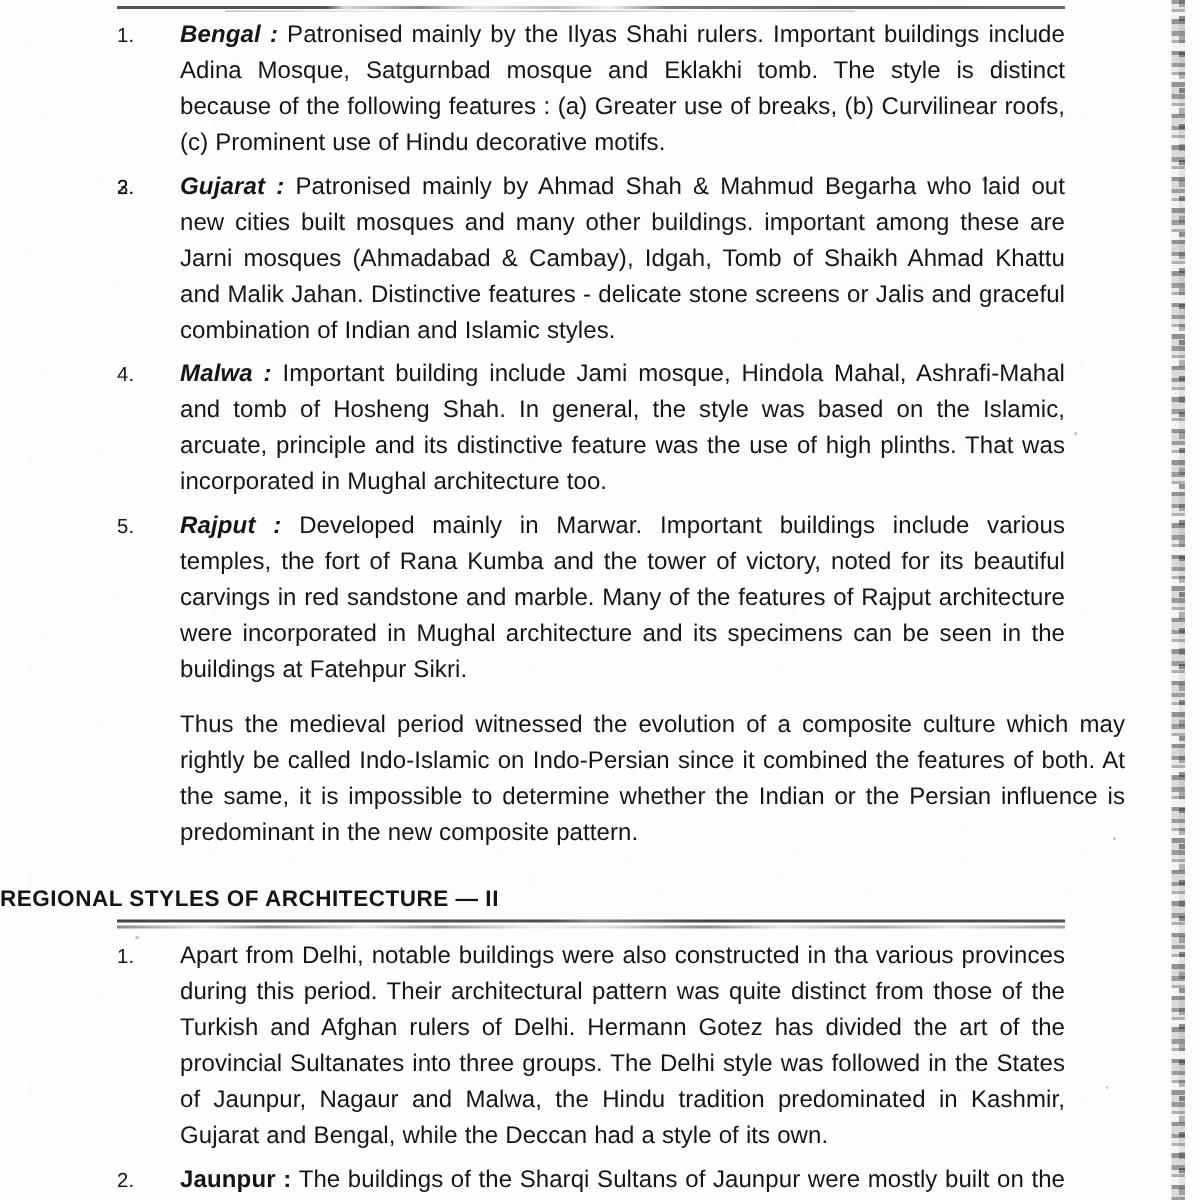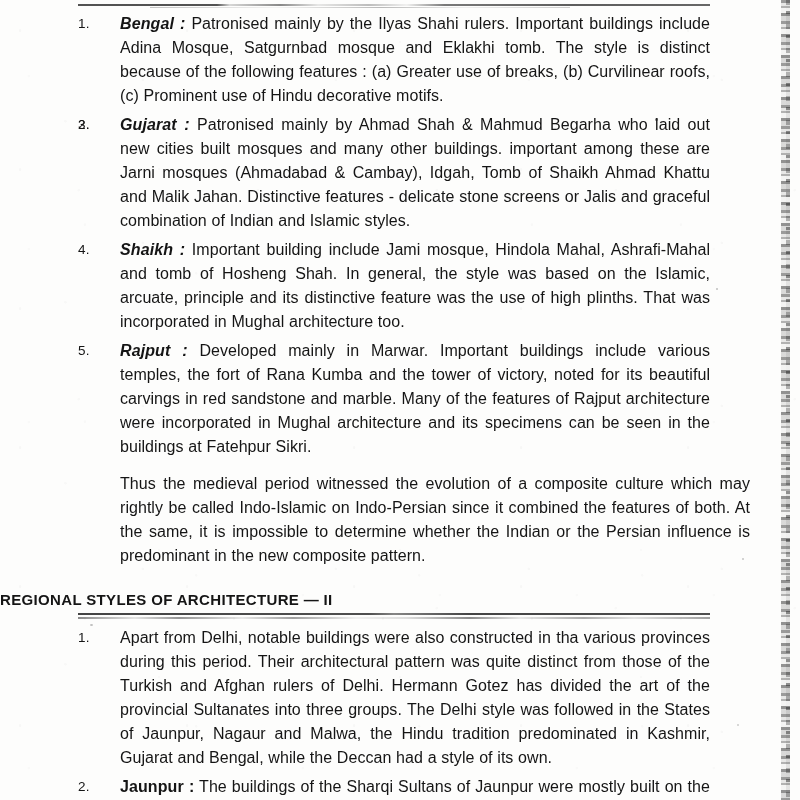--- a/index.html
+++ b/index.html
@@ -215,21 +215,21 @@
         <span class="num">2.</span>
       </div>
 
       <div class="item">
         <span class="num">3.</span>
         <div class="body"><span class="lead-ital">Gujarat :</span><span> Patronised mainly by Ahmad Shah &amp; Mahmud Begarha who laid out new cities built mosques and many other buildings. important among these are Jarni mosques (Ahmadabad &amp; Cambay), Idgah, Tomb of Shaikh Ahmad Khattu and Malik Jahan. Distinctive features - delicate stone screens or Jalis and graceful combination of Indian and Islamic styles.</span></div>
       </div>
 
       <div class="item">
         <span class="num">4.</span>
-        <div class="body"><span class="lead-ital">Shaikh :</span><span> Important building include Jami mosque, Hindola Mahal, Ashrafi-Mahal and tomb of Hosheng Shah. In general, the style was based on the Islamic, arcuate, principle and its distinctive feature was the use of high plinths. That was incorporated in Mughal architecture too.</span></div>
+        <div class="body"><span class="lead-ital">Malwa :</span><span> Important building include Jami mosque, Hindola Mahal, Ashrafi-Mahal and tomb of Hosheng Shah. In general, the style was based on the Islamic, arcuate, principle and its distinctive feature was the use of high plinths. That was incorporated in Mughal architecture too.</span></div>
       </div>
 
       <div class="item">
         <span class="num">5.</span>
         <div class="body"><span class="lead-ital">Rajput :</span><span> Developed mainly in Marwar. Important buildings include various temples, the fort of Rana Kumba and the tower of victory, noted for its beautiful carvings in red sandstone and marble. Many of the features of Rajput architecture were incorporated in Mughal architecture and its specimens can be seen in the buildings at Fatehpur Sikri.</span></div>
       </div>
 
       <div class="spacer-sm"></div>
 
       <div class="plain">

